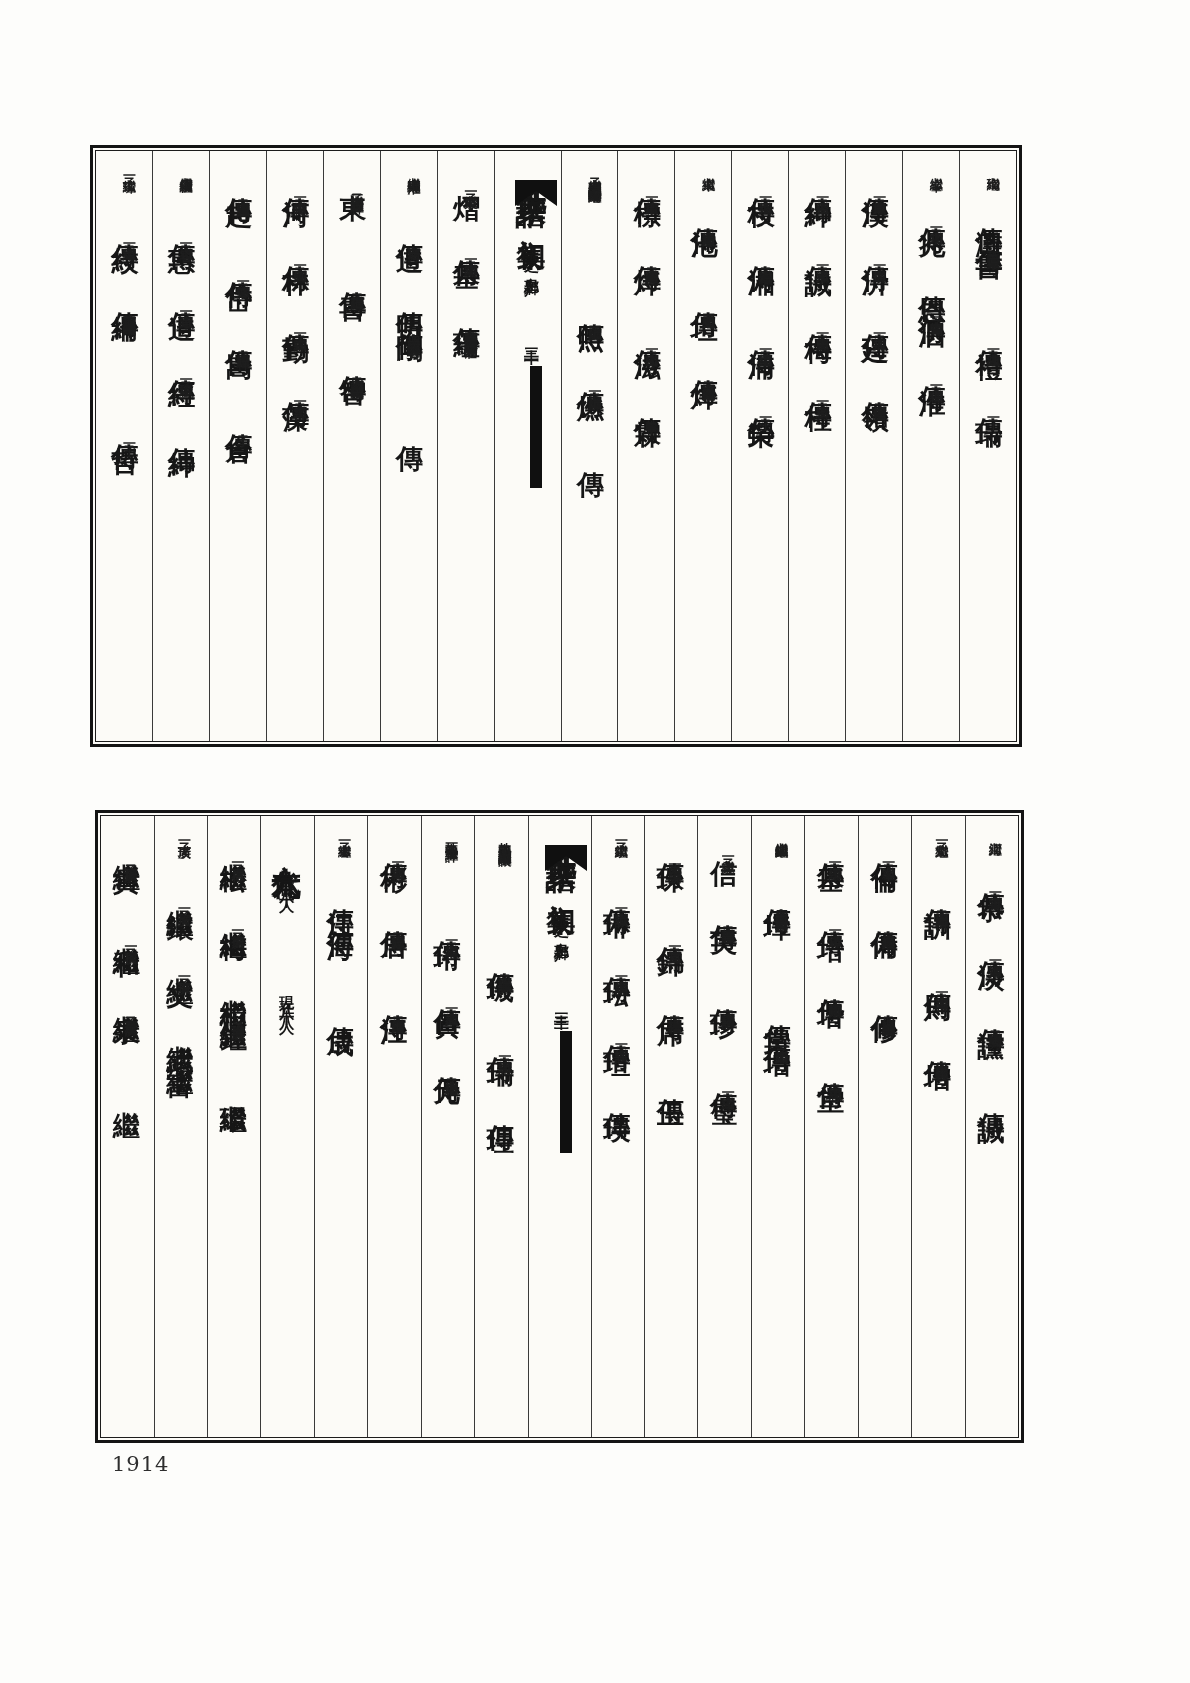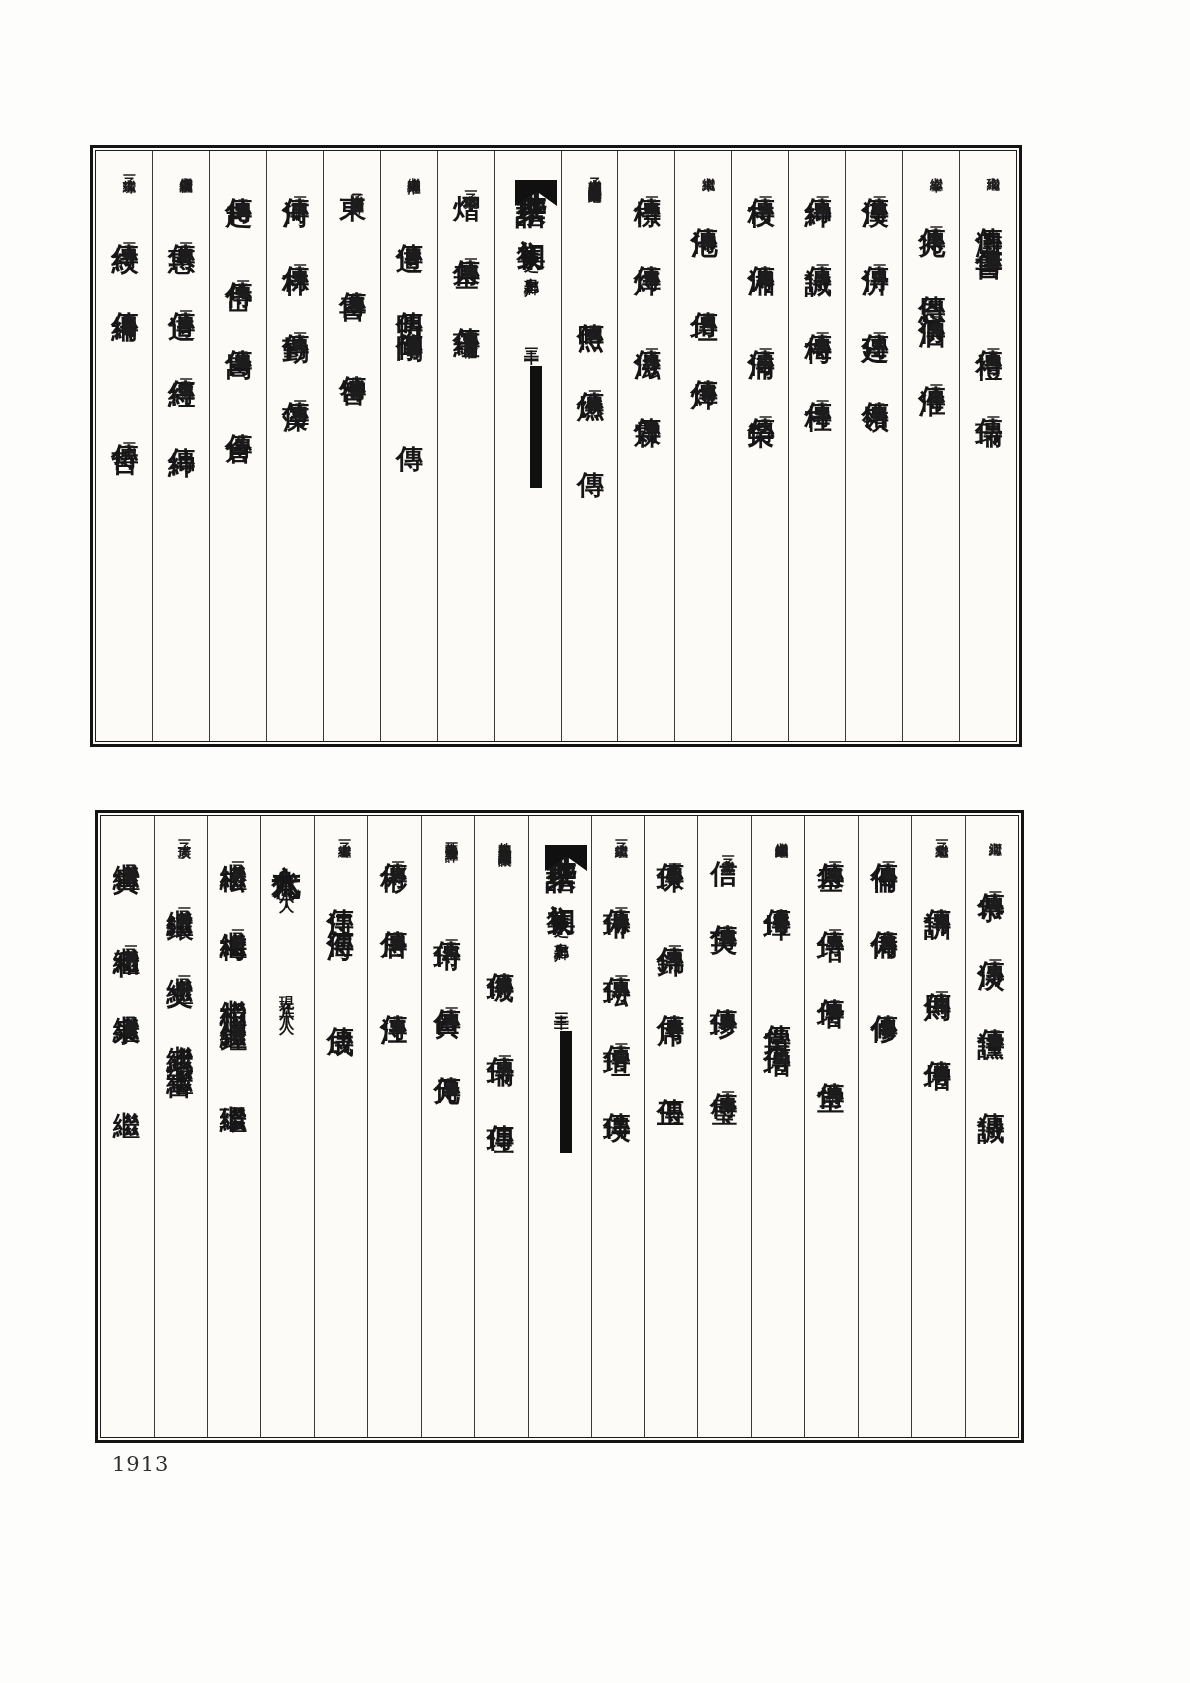--- a/index.html
+++ b/index.html
@@ -93,14 +93,14 @@
           <div class="col"><span class="note" style="height: 70px;">執事官子一繼評</span><span class="big">傳珩</span><span class="note" style="height: 38px;">子一繼福</span><span class="big">傳眞</span><span class="note" style="height: 38px;">子一繼武</span><span class="big">傳元</span><span class="note" style="height: 54px;">子二繼才繼信</span></div>
           <div class="col"><span class="big">傳彬</span><span class="note" style="height: 38px;">子一繼盛</span><span class="big">傳居</span><span class="note" style="height: 54px;">子二繼富繼祥</span><span class="big">傳汪</span><span class="note" style="height: 54px;">子二繼知繼進</span></div>
           <div class="col"><span class="note" style="height: 38px;">子一繼春</span><span class="big">傳江</span><span class="big">傳海</span><span class="big gap-before">傳成</span></div>
           <div class="col"><span class="big" style="font-size: 29px;">六十九代</span><span class="med">三百八十人</span><span class="med gap-before">現在八十八人</span></div>
           <div class="col"><span class="big">繼松</span><span class="note" style="height: 38px;">子一廣禮</span><span class="big">繼梅</span><span class="note" style="height: 38px;">子一廣德</span><span class="big">繼柏</span><span class="big">繼鍠</span><span class="note" style="height: 54px;">子二廣現廣琮</span><span class="big">繼環</span></div>
           <div class="col"><span class="note" style="height: 38px;">子一廣瑛</span><span class="big">繼鑲</span><span class="note" style="height: 38px;">子一廣玲</span><span class="big">繼文</span><span class="note" style="height: 38px;">子一廣珠</span><span class="big">繼武</span><span class="big">繼富</span></div>
           <div class="col"><span class="big">繼貴</span><span class="note" style="height: 54px;">子二廣玷廣琇</span><span class="big">繼和</span><span class="note" style="height: 38px;">子一廣種</span><span class="big">繼泉</span><span class="note" style="height: 70px;">子三廣忠廣東廣河</span><span class="big single">繼</span></div>
         </div>
     </div>
   </div>
-  <div class="page-number">1913</div>
+  <div class="page-number">1914</div>
 </div>
 
 </body></html>

